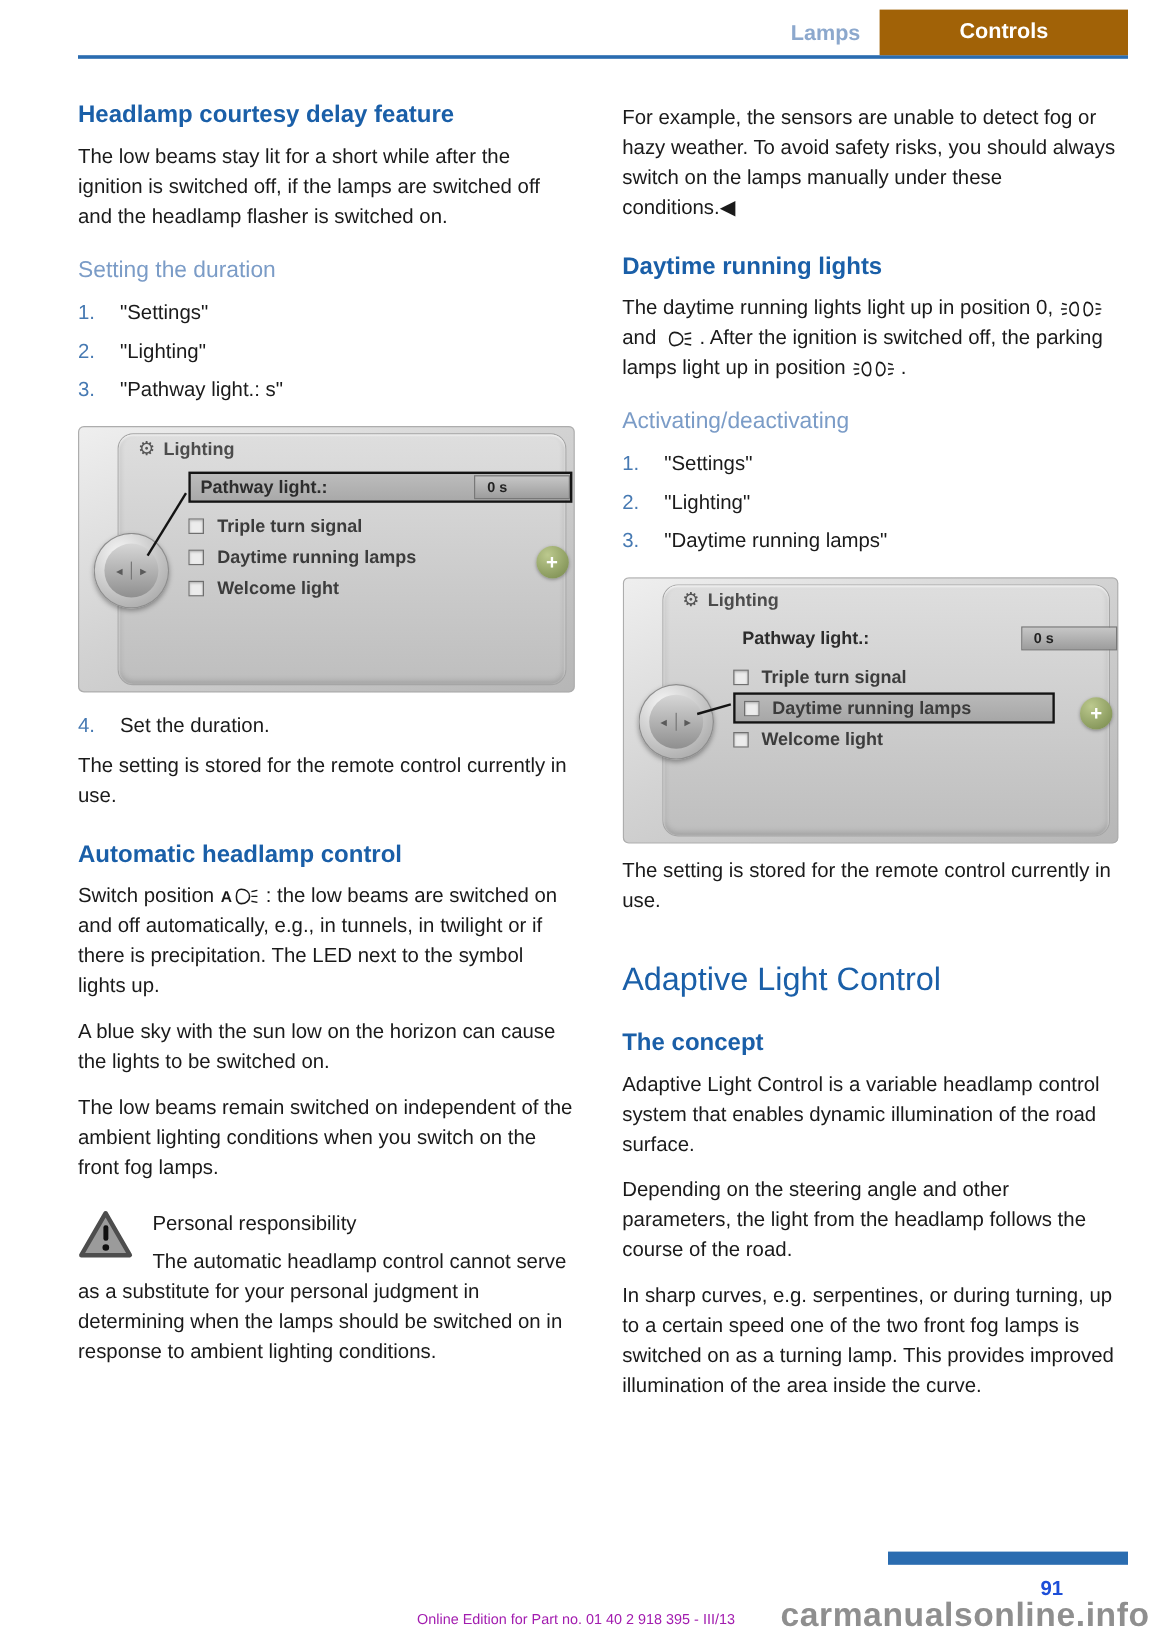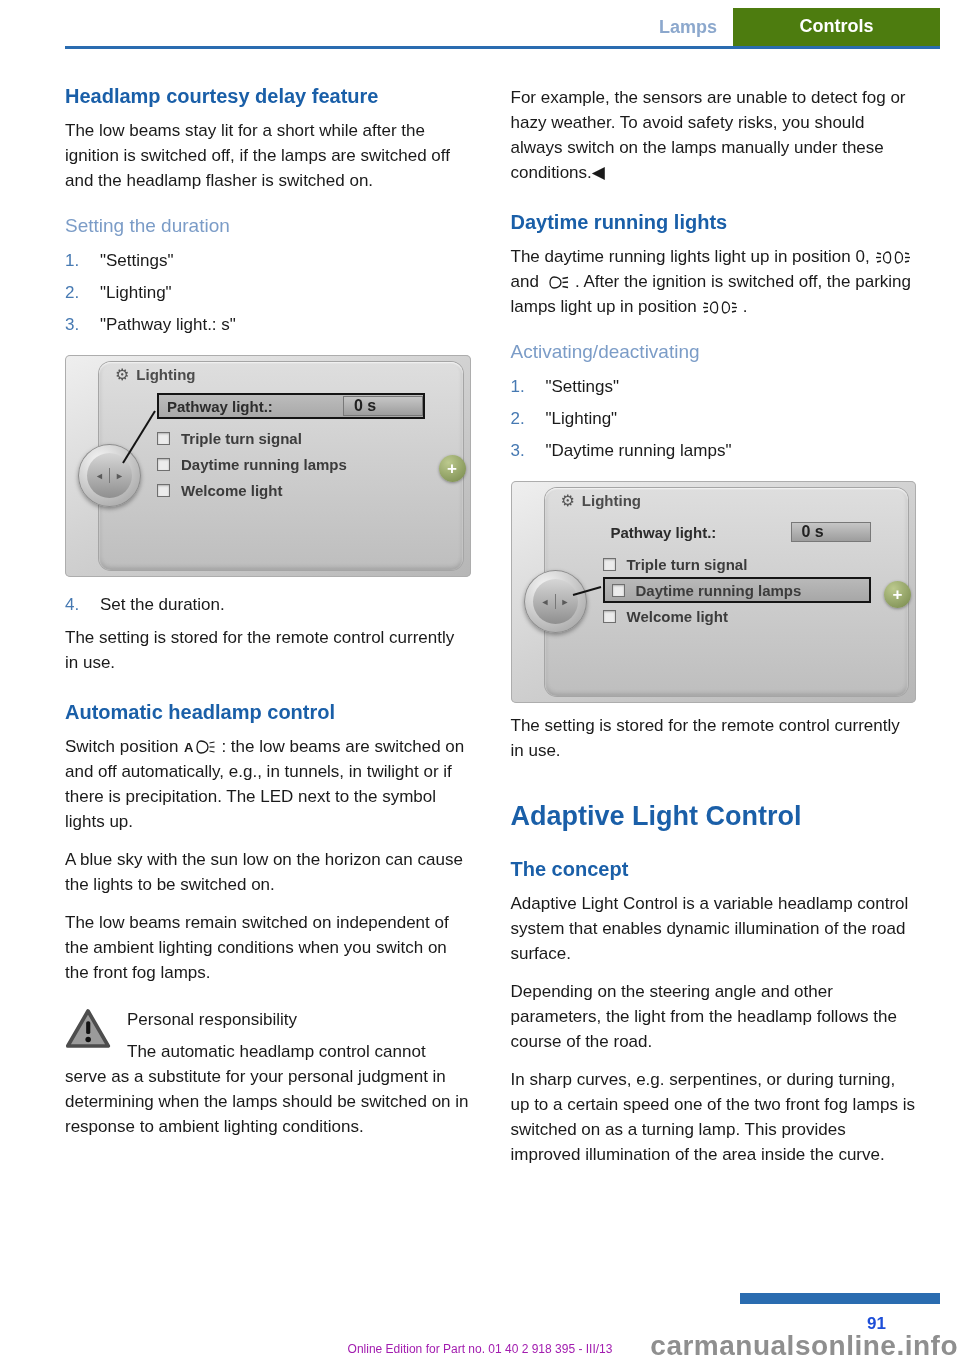--- a/index.html
+++ b/index.html
@@ -5,32 +5,32 @@
   * { margin:0; padding:0; box-sizing:border-box; }
   body {
     width:960px; height:1362px; position:relative; overflow:hidden;
     background:#ffffff; color:#1a1a1a;
     font-family:"Liberation Sans","DejaVu Sans",sans-serif;
   }
   
   .page-header { padding-top:8px; }
   .tabs-row { display:flex; justify-content:flex-end; align-items:stretch; margin:0 20px 0 65px; }
   .breadcrumb { color:#8ca8cd; font-weight:bold; font-size:18px; align-self:center; margin-right:16px; }
-  .tab-controls { background:#4d7c0f; color:#fff; font-weight:bold; font-size:18px; width:207px; text-align:center; padding:8px 0 9px; }
+  .tab-controls { background:#a16207; color:#fff; font-weight:bold; font-size:18px; width:207px; text-align:center; padding:8px 0 9px; }
   .header-rule { height:3px; background:#2a6cb0; margin:0 20px 0 65px; }
 
   
-  .columns { display:grid; grid-template-columns:1fr 1fr; column-gap:40px; margin:26px 44px 0 65px; }
+  .columns { display:grid; grid-template-columns:1fr 1fr; column-gap:40px; margin:26px 28px 0 65px; }
   .col { min-width:0; }
   .col-right { padding-top:10px; }
 
   h1.sec { font-size:20px; font-weight:bold; color:#1a5fa8; margin:26px 0 10px; }
   .col-left h1.sec:first-child { margin-top:10px; }
   h2.sub { font-size:19px; font-weight:normal; color:#7b9cc7; margin:22px 0 8px; }
-  .big-title { font-size:27px; font-weight:bold; color:#1a5fa8; margin:38px 0 14px; }
+  .big-title { font-size:27px; font-weight:normal; color:#1a5fa8; margin:38px 0 14px; }
   p.body { font-size:17px; line-height:25px; margin:0 0 13px; }
 
   .steps { margin:2px 0 6px; }
   .step { display:flex; font-size:17px; line-height:32px; }
   .step-num { color:#4679b2; width:35px; flex:none; }
   .step-after { margin-top:12px; margin-bottom:4px; }
 
   .inline-icon { display:inline-block; vertical-align:-3px; margin:0 6px; }
   .inline-icon svg { display:block; }
 
@@ -38,25 +38,25 @@
   .device { position:relative; margin:14px 0 10px; height:222px; border-radius:5px;
             background:linear-gradient(155deg,#efefef 0%,#d3d3d3 45%,#b6b6b6 100%);
             box-shadow:inset 0 0 0 1px #adadad; overflow:hidden; }
   .bezel { position:absolute; left:34px; right:8px; top:7px; bottom:7px; border-radius:12px;
            background:linear-gradient(#dedede,#bebebe);
            box-shadow:inset 0 1px 2px rgba(255,255,255,.85), inset 0 -2px 5px rgba(0,0,0,.18), 0 0 0 1px #a5a5a5; }
   .screen-title { position:absolute; top:11px; left:50px; display:flex; align-items:center; gap:7px;
                   color:#4c4c4c; font-size:15px; font-weight:bold; }
   .screen-title .gear { font-size:16px; line-height:1; color:#555; }
   .rows { position:absolute; left:92px; top:38px; right:34px; }
-  .pathway-row { display:flex; align-items:center; justify-content:space-between; width:268px; height:26px;
+  .pathway-row { display:flex; align-items:center; justify-content:space-between; width:320px; height:26px;
                  padding-left:8px; font-size:15px; font-weight:bold; color:#2c2c2c; margin-bottom:6px; }
   .pathway-row.hl { border:2px solid #141414; background:linear-gradient(#bcbcbc,#a9a9a9); }
   .value-box { width:80px; height:20px; display:flex; align-items:center; padding-left:10px;
-               font-size:16px; font-weight:bold; color:#222;
+               font-size:12px; font-weight:bold; color:#222;
                background:linear-gradient(#c6c6c6,#9d9d9d); border:1px solid #787878; }
   .screen-row { display:flex; align-items:center; gap:11px; height:26px;
                 font-size:15px; font-weight:bold; color:#3c3c3c; }
   .screen-row.hl { border:2px solid #141414; background:linear-gradient(#b9b9b9,#a7a7a7);
                    width:268px; padding:0 7px; }
   .checkbox { width:13px; height:13px; flex:none; background:#ececec; border:1px solid #6f6f6f;
               box-shadow:inset 0 1px 2px rgba(0,0,0,.25); }
   .knob { position:absolute; left:13px; top:89px; width:63px; height:63px; border-radius:50%;
           background:radial-gradient(circle at 35% 28%, #f7f7f7, #999999);
           box-shadow:0 2px 4px rgba(0,0,0,.35), inset 0 0 0 1px #8d8d8d; }

